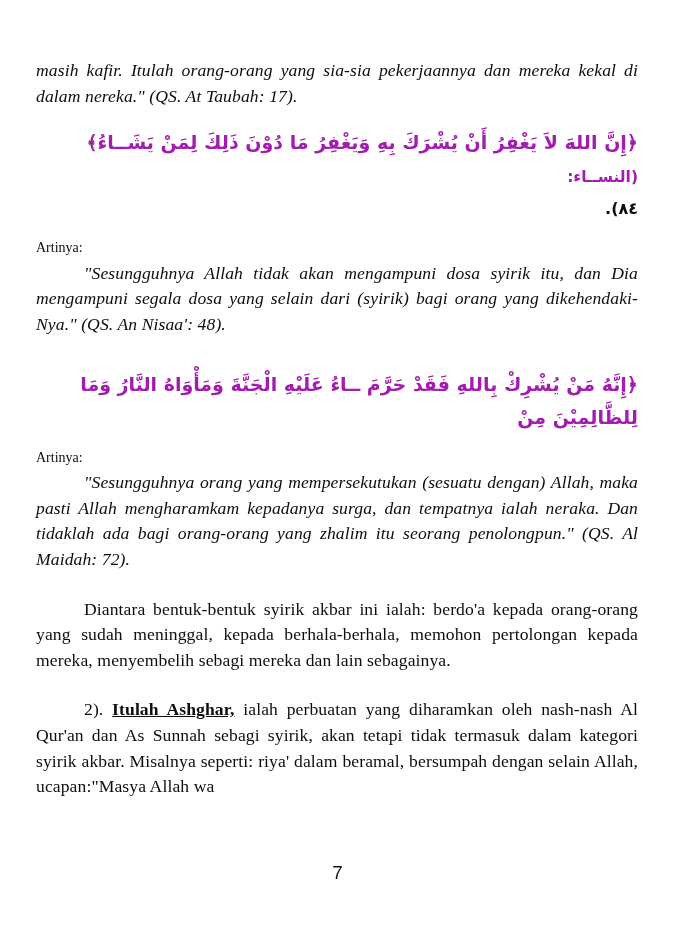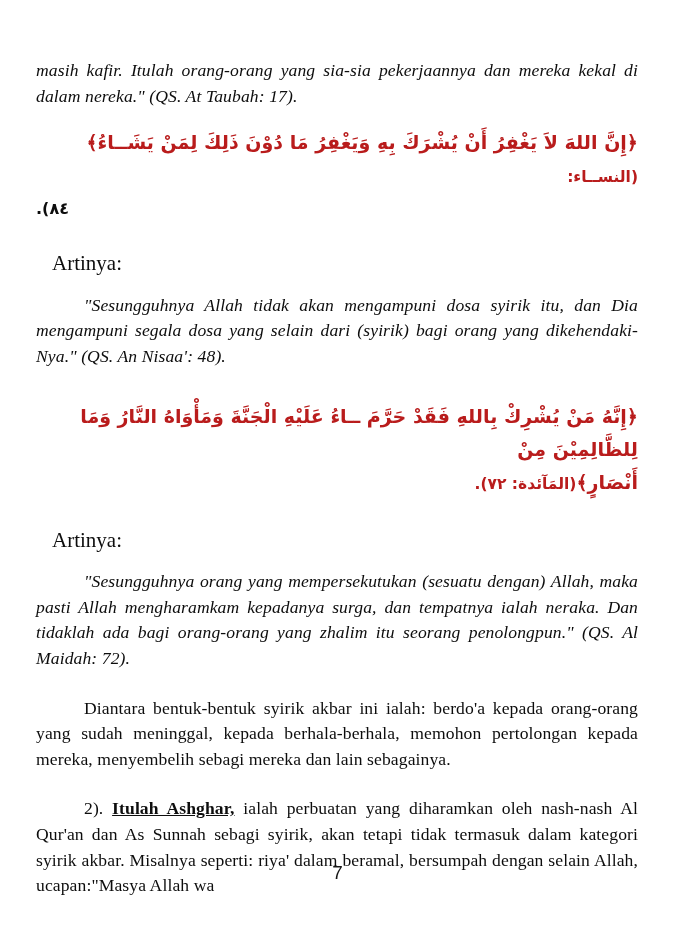--- a/index.html
+++ b/index.html
@@ -55,46 +55,46 @@
   .gap-xl { height: 30px; }
 
   
   .arabic-block {
     direction: rtl;
     unicode-bidi: bidi-override;
     text-align: right;
     font-family: "DejaVu Sans", "Liberation Sans", sans-serif;
     font-size: 19px;
     line-height: 33px;
-    color: #b91c1c;
+    color: #a21caf;
     font-weight: 600;
   }
   .arabic-block .line2 {
     display: block;
   }
   .arabic-ref {
     font-size: 15.5px;
     font-weight: 600;
   }
 
   .arabic-tail {
     direction: rtl;
     unicode-bidi: bidi-override;
     text-align: left;
     font-family: "DejaVu Sans", "Liberation Sans", sans-serif;
     font-size: 16px;
     line-height: 30px;
     font-weight: 600;
     padding-right: 0;
   }
-  .arabic-tail.right-align { }
+  .arabic-tail.right-align { text-align: right; }
 
   .label-artinya {
-    margin: 16px;
-    font-size: 21px;
+    margin: 0;
+    font-size: 14px;
     line-height: 25.6px;
   }
 
   
   .bold-underline {
     font-weight: bold;
     text-decoration: underline;
     font-style: normal;
   }
 
@@ -132,25 +132,20 @@
     <p class="label-artinya">Artinya:</p>
 
     <p class="body italic indent">"Sesungguhnya Allah tidak akan mengampuni dosa syirik itu, dan Dia mengampuni segala dosa yang selain dari (syirik) bagi orang yang dikehendaki-Nya." (QS. An Nisaa': 48).</p>
 
     <div class="gap-xl"></div>
 
     <div class="arabic-block">
       <span>﴿إِنَّهُ مَنْ يُشْرِكْ بِاللهِ فَقَدْ حَرَّمَ ــاءُ عَلَيْهِ الْجَنَّةَ وَمَأْوَاهُ النَّارُ وَمَا لِلظَّالِمِيْنَ مِنْ</span>
     </div>
 
-    <div class="arabic-block">
-      <span class="line2">
-        <span>أَنْصَارٍ﴾</span><span class="arabic-ref">(المَآئدة: ٧٢).</span>
-      </span>
-    </div>
 
     <div class="gap-sm"></div>
 
     <p class="label-artinya">Artinya:</p>
 
     <p class="body italic indent">"Sesungguhnya orang yang mempersekutukan (sesuatu dengan) Allah, maka pasti Allah mengharamkam kepadanya surga, dan tempatnya ialah neraka. Dan tidaklah ada bagi orang-orang yang zhalim itu seorang penolongpun." (QS. Al Maidah: 72).</p>
 
     <div class="gap-lg"></div>
 
     <p class="body indent">Diantara bentuk-bentuk syirik akbar ini ialah: berdo'a kepada orang-orang yang sudah meninggal, kepada berhala-berhala, memohon pertolongan kepada mereka, menyembelih sebagi mereka dan lain sebagainya.</p>

